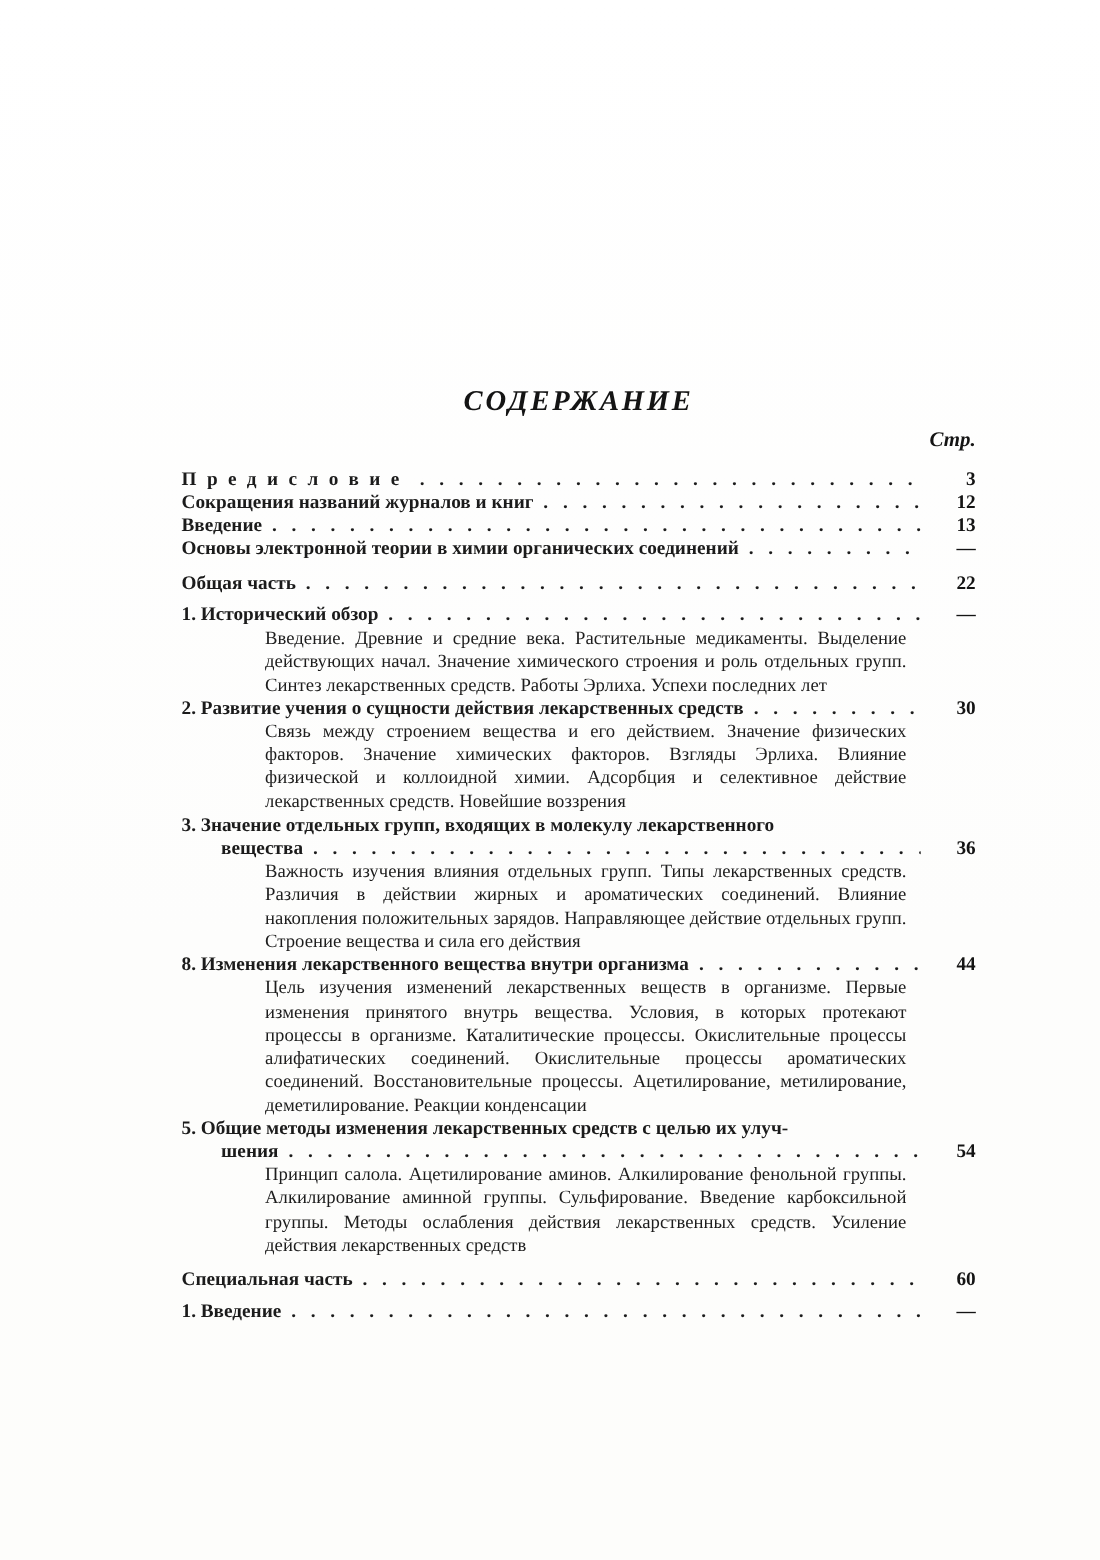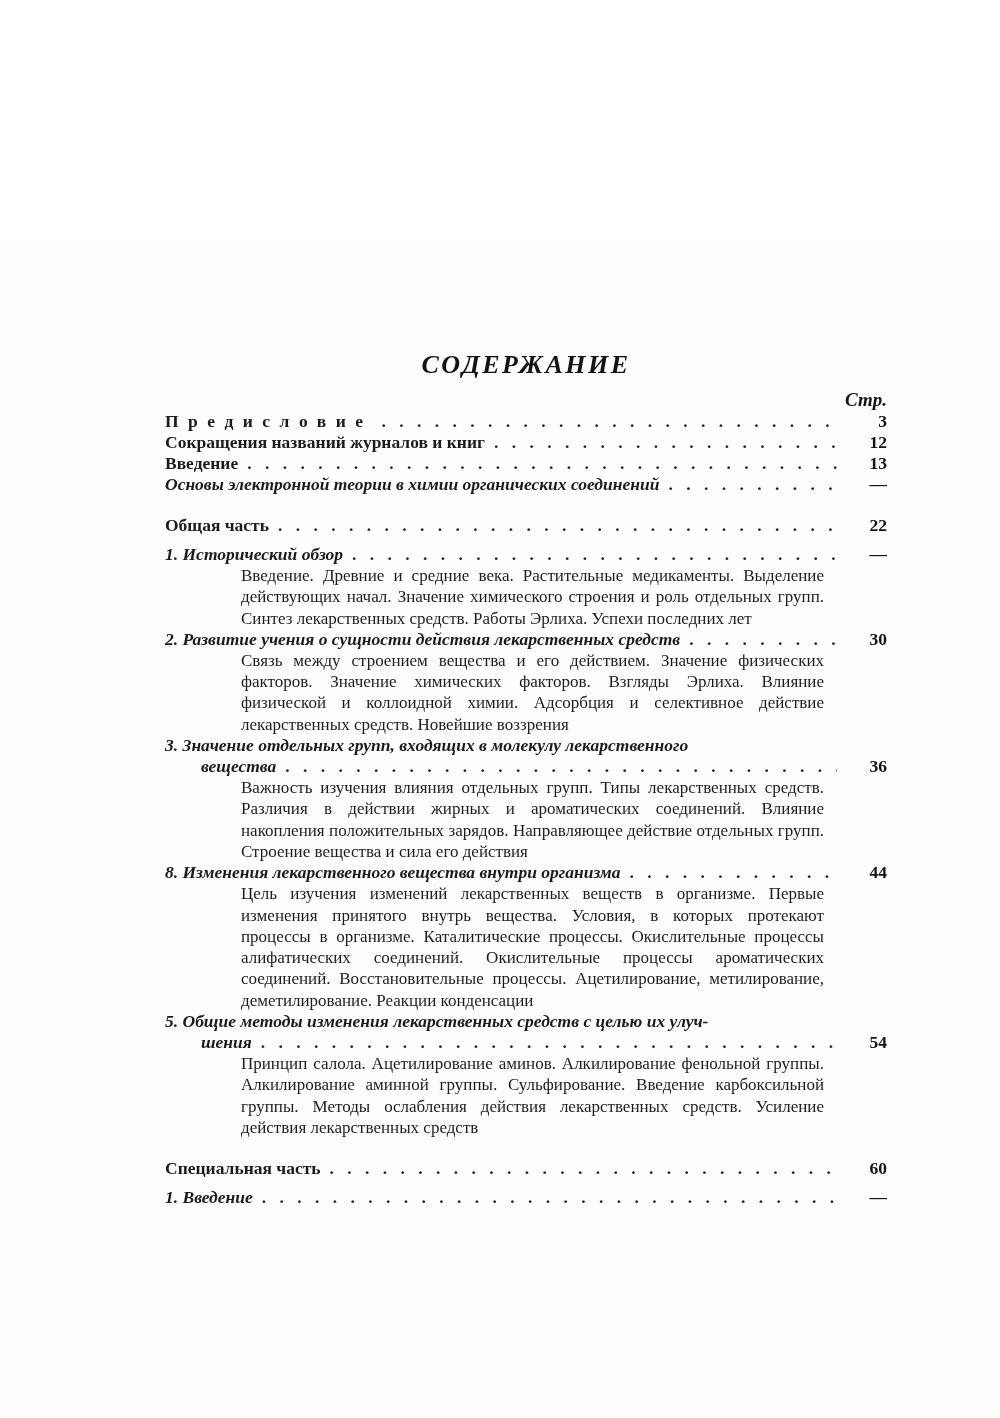--- a/index.html
+++ b/index.html
@@ -32,29 +32,29 @@
     font-style: italic;
     font-weight: bold;
     letter-spacing: 2.5px;
     color: #141414;
   }
   .page-col {
     text-align: right;
     font-style: italic;
     font-weight: bold;
     font-size: 19px;
-    margin-bottom: 0;
+    margin-bottom: 14px;
     color: #141414;
   }
   .entry { font-size: 17.5px; line-height: 21px; }
-  .entry.gap { margin-top: 20px; margin-bottom: 8px; }
+  .entry.gap { margin-top: 10px; margin-bottom: 8px; }
   .pre-line { white-space: nowrap; }
   .lead-line { display: flex; align-items: baseline; }
   .e-bold .t, .e-bold .pre-line { font-weight: bold; }
-  .e-italic .t, .e-italic .pre-line { font-style: italic; font-weight: bold; }
+  .e-italic .t, .e-italic .pre-line { font-weight: bold; }
   .spaced .t { letter-spacing: 9.5px; }
   .cont .t { padding-left: 36px; }
   .leader {
     flex: 1;
     overflow: hidden;
     white-space: nowrap;
     letter-spacing: 4.5px;
     margin: 0 6px 0 9px;
     font-weight: bold;
     font-style: normal;

